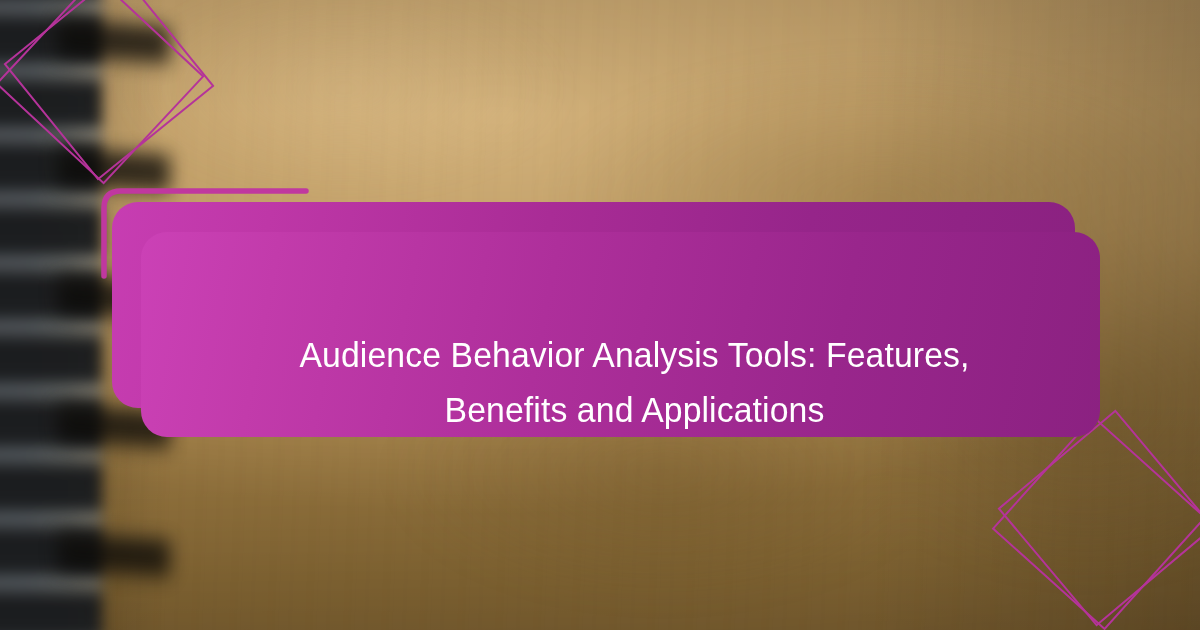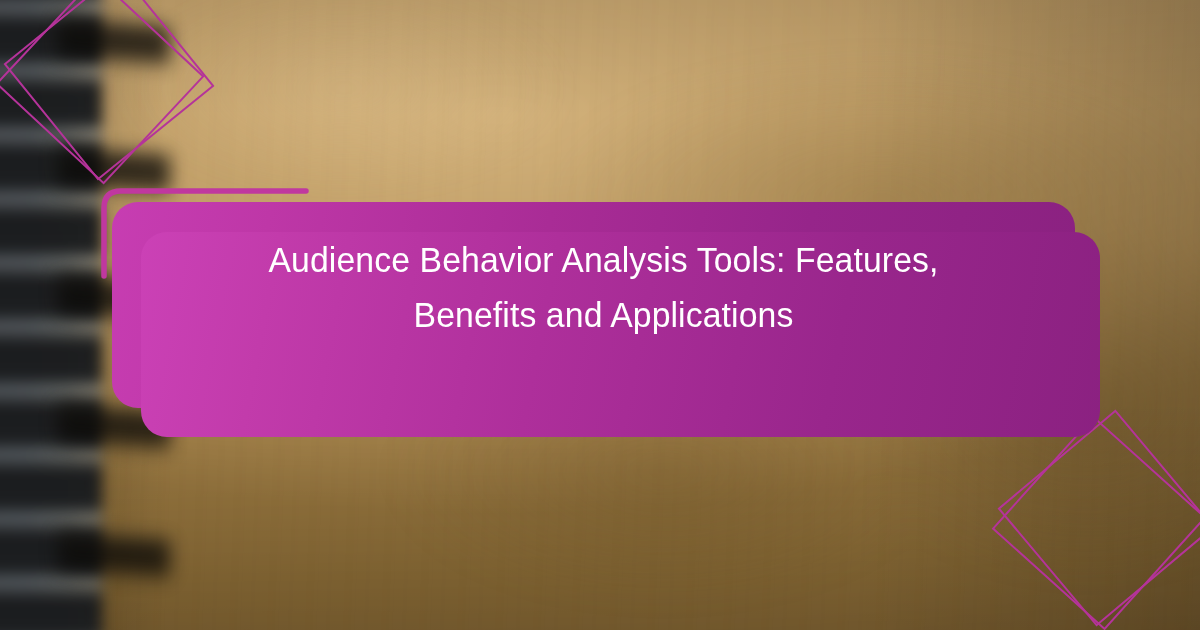--- a/index.html
+++ b/index.html
@@ -147,27 +147,27 @@
     width: 959px;
     height: 205px;
     border-radius: 26px;
     background: linear-gradient(101deg, #CB41B6 0%, #C23BAB 14%, #AE2F9B 42%, #99268C 72%, #8B2181 100%);
     z-index: 5;
   }
 
   
   .title-wrap {
     position: absolute;
-    left: 124px;
+    left: 155px;
     top: 232px;
     width: 959px;
     height: 205px;
     z-index: 6;
     display: flex;
-    align-items: flex-start;
+    align-items: flex-end;
     justify-content: center;
     padding: 0 44px;
     box-sizing: border-box;
   }
   .title {
     margin: 0;
     width: 100%;
     text-align: center;
     color: #FFFFFF;
     font-family: "Liberation Sans", sans-serif;

